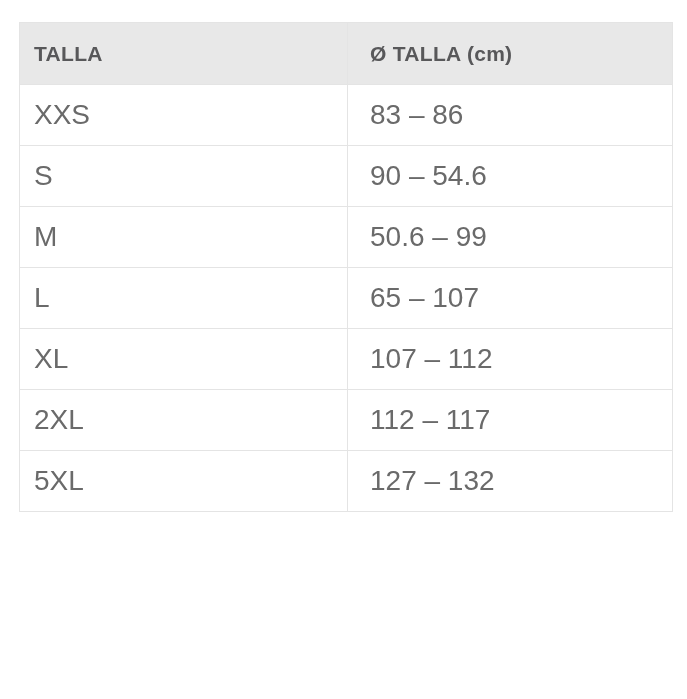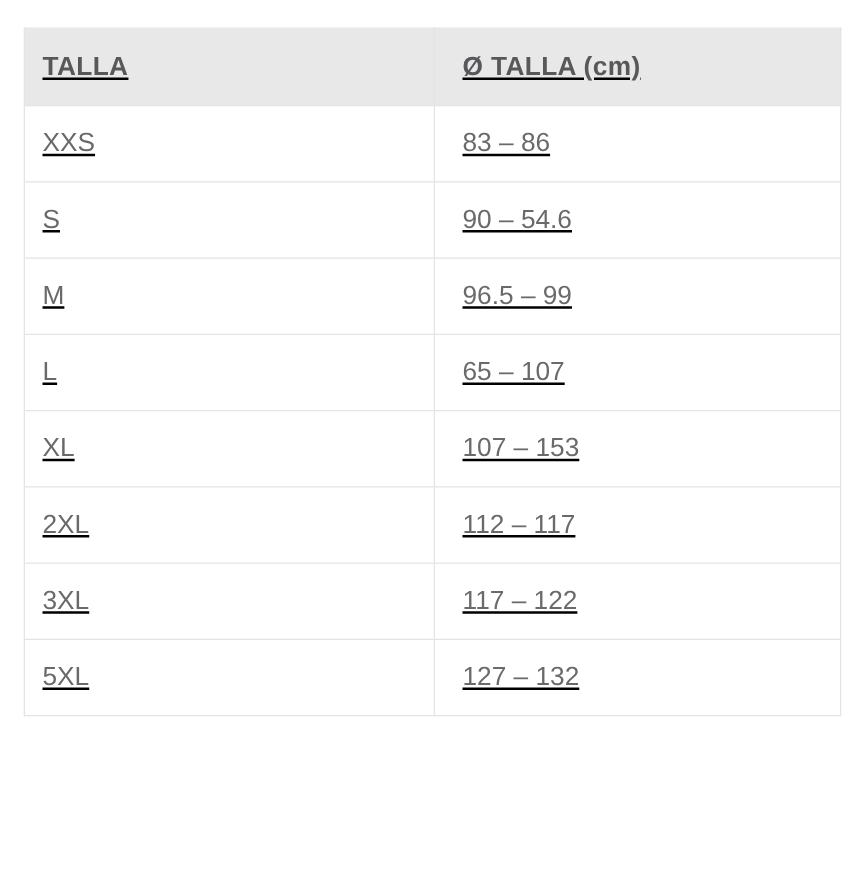--- a/index.html
+++ b/index.html
@@ -8,21 +8,20 @@
     background: #ffffff;
     font-family: "Liberation Sans", sans-serif;
   }
   body {
     width: 687px;
     height: 699px;
     overflow: hidden;
   }
   .page {
     padding: 22px 14px 0 19px;
-    text-decoration: underline;
   }
   table.size-chart {
     border-collapse: collapse;
     width: 654px;
     table-layout: fixed;
   }
   table.size-chart col.col-talla { width: 328px; }
   table.size-chart th,
   table.size-chart td {
     border: 1px solid #e4e4e4;
@@ -40,21 +39,21 @@
     padding: 0 0 0 14px;
   }
   table.size-chart th.col2 {
     padding-left: 22px;
     border-left-color: #cdcdcd;
   }
   table.size-chart td {
     height: 61px;
     background: #ffffff;
     color: #6a6a6a;
-    font-size: 21px;
+    font-size: 28px;
     font-weight: 400;
     padding: 0 0 0 14px;
   }
   table.size-chart td.col2 {
     padding-left: 22px;
   }
 </style>
 </head>
 <body>
 
@@ -74,37 +73,33 @@
         <tr>
           <td class="col1">XXS</td>
           <td class="col2">83 – 86</td>
         </tr>
         <tr>
           <td class="col1">S</td>
           <td class="col2">90 – 54.6</td>
         </tr>
         <tr>
           <td class="col1">M</td>
-          <td class="col2">96.5 – 99</td>
+          <td class="col2">50.6 – 99</td>
         </tr>
         <tr>
           <td class="col1">L</td>
           <td class="col2">65 – 107</td>
         </tr>
         <tr>
           <td class="col1">XL</td>
-          <td class="col2">107 – 153</td>
+          <td class="col2">107 – 112</td>
         </tr>
         <tr>
           <td class="col1">2XL</td>
           <td class="col2">112 – 117</td>
-        </tr>
-        <tr>
-          <td class="col1">3XL</td>
-          <td class="col2">117 – 122</td>
         </tr>
         <tr>
           <td class="col1">5XL</td>
           <td class="col2">127 – 132</td>
         </tr>
       </tbody>
   </table>
 </div>
 
 </body></html>

